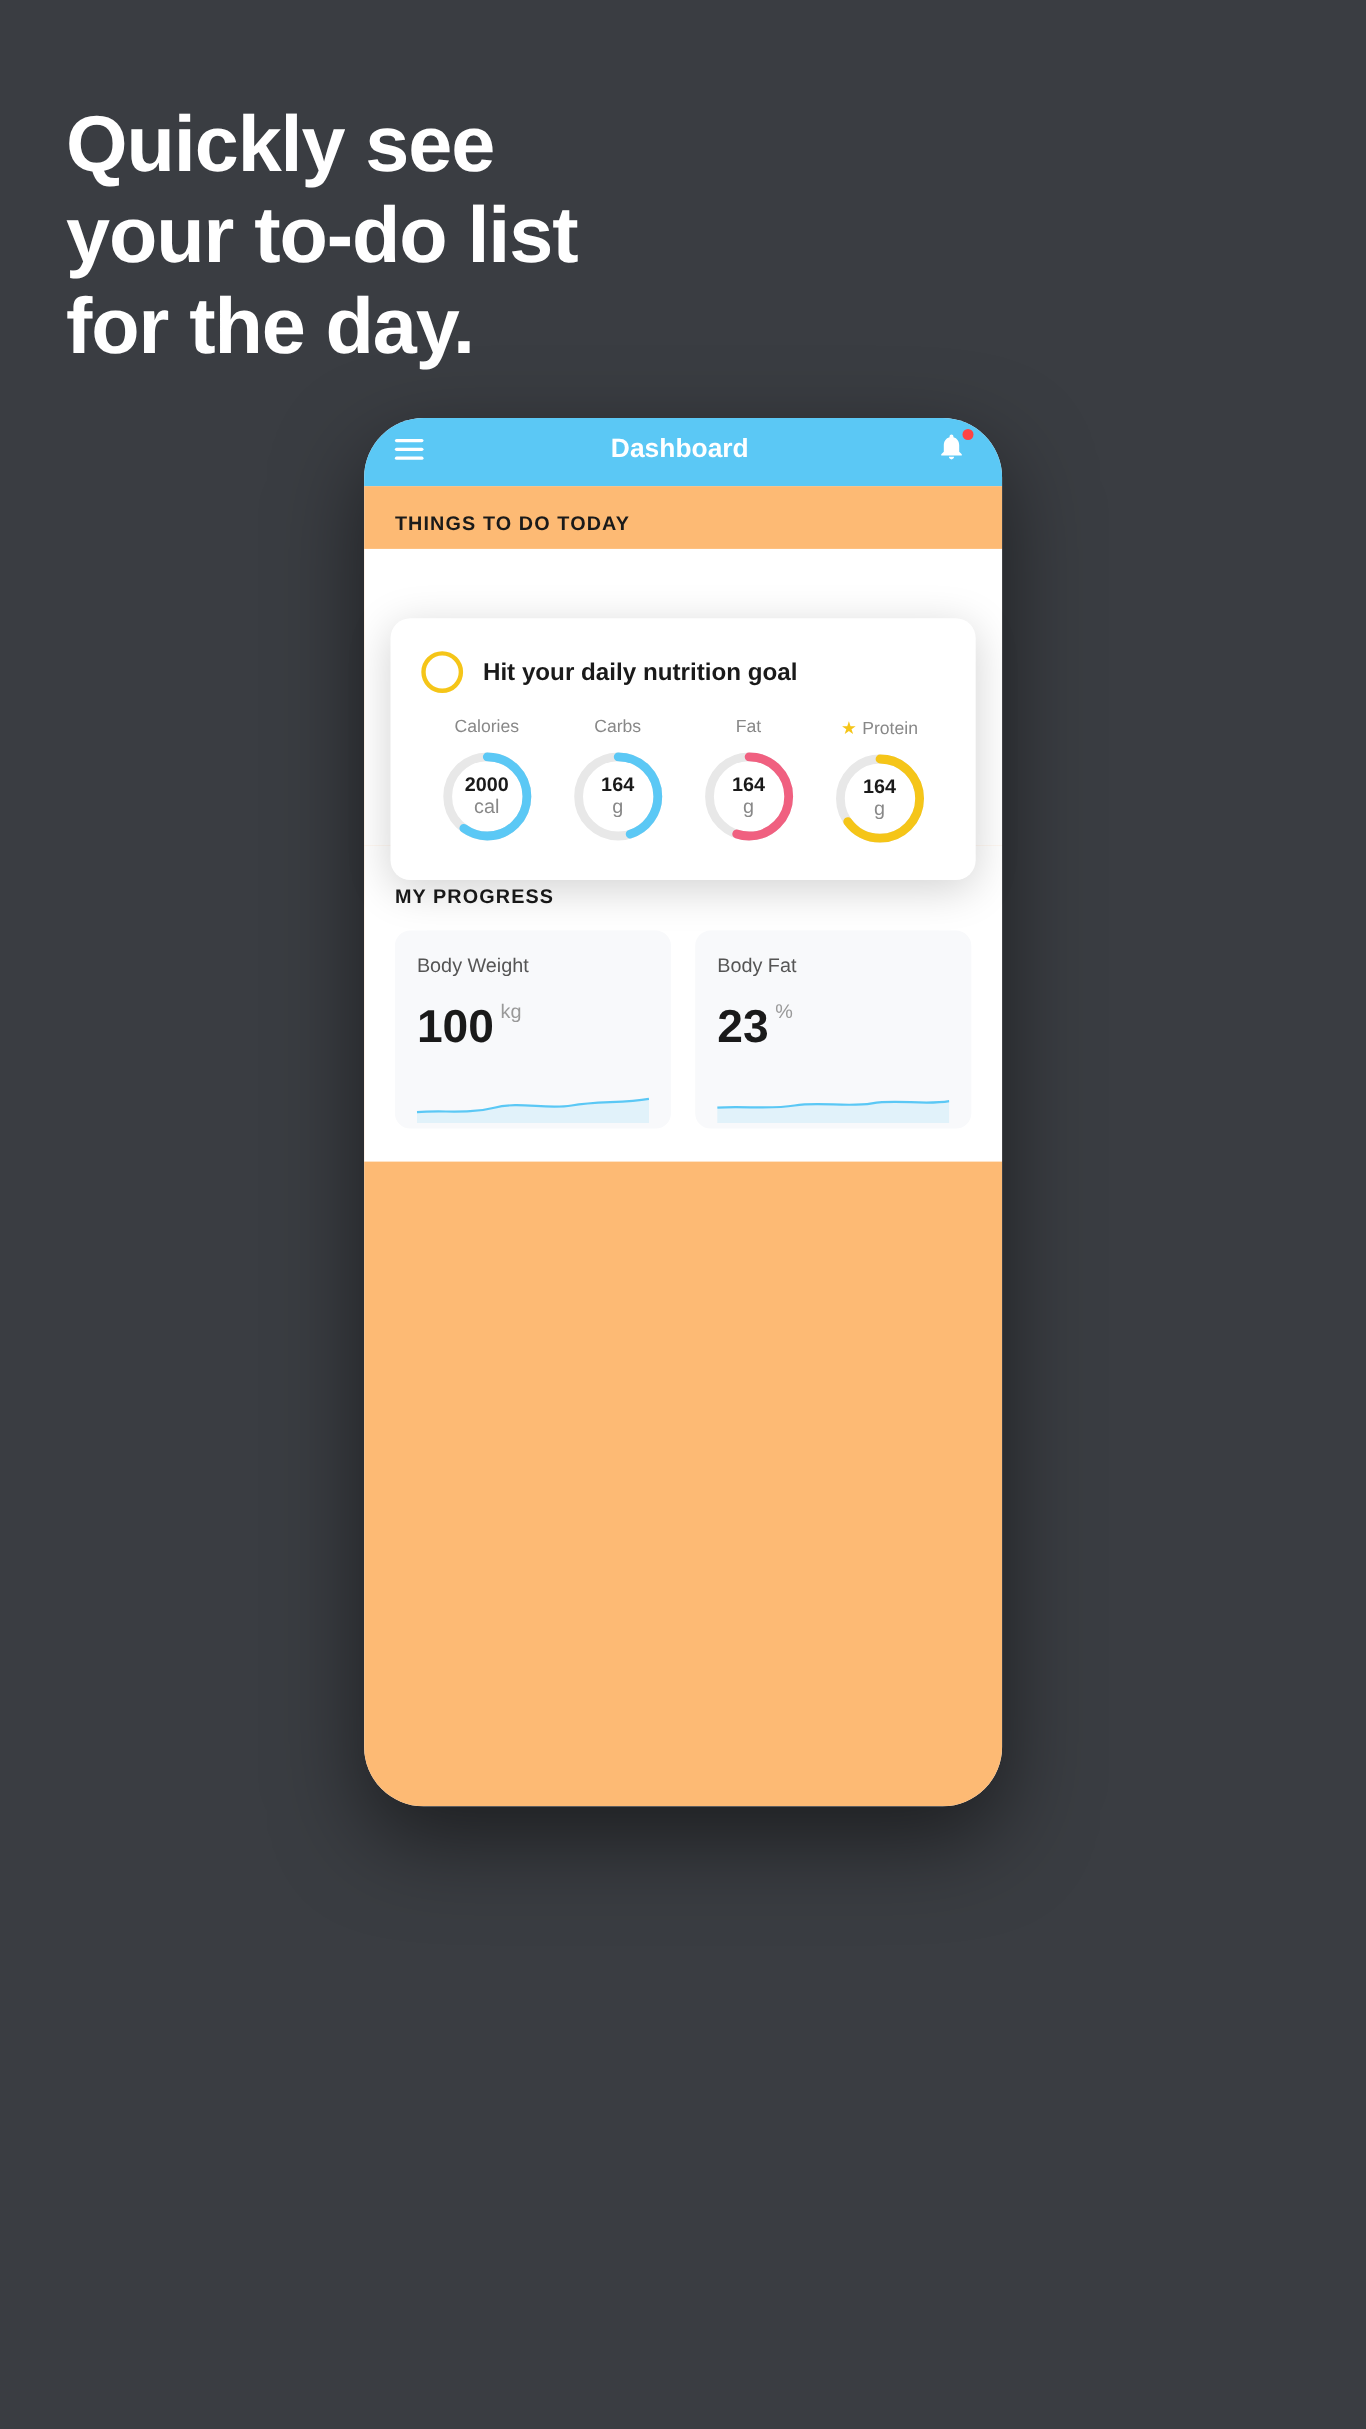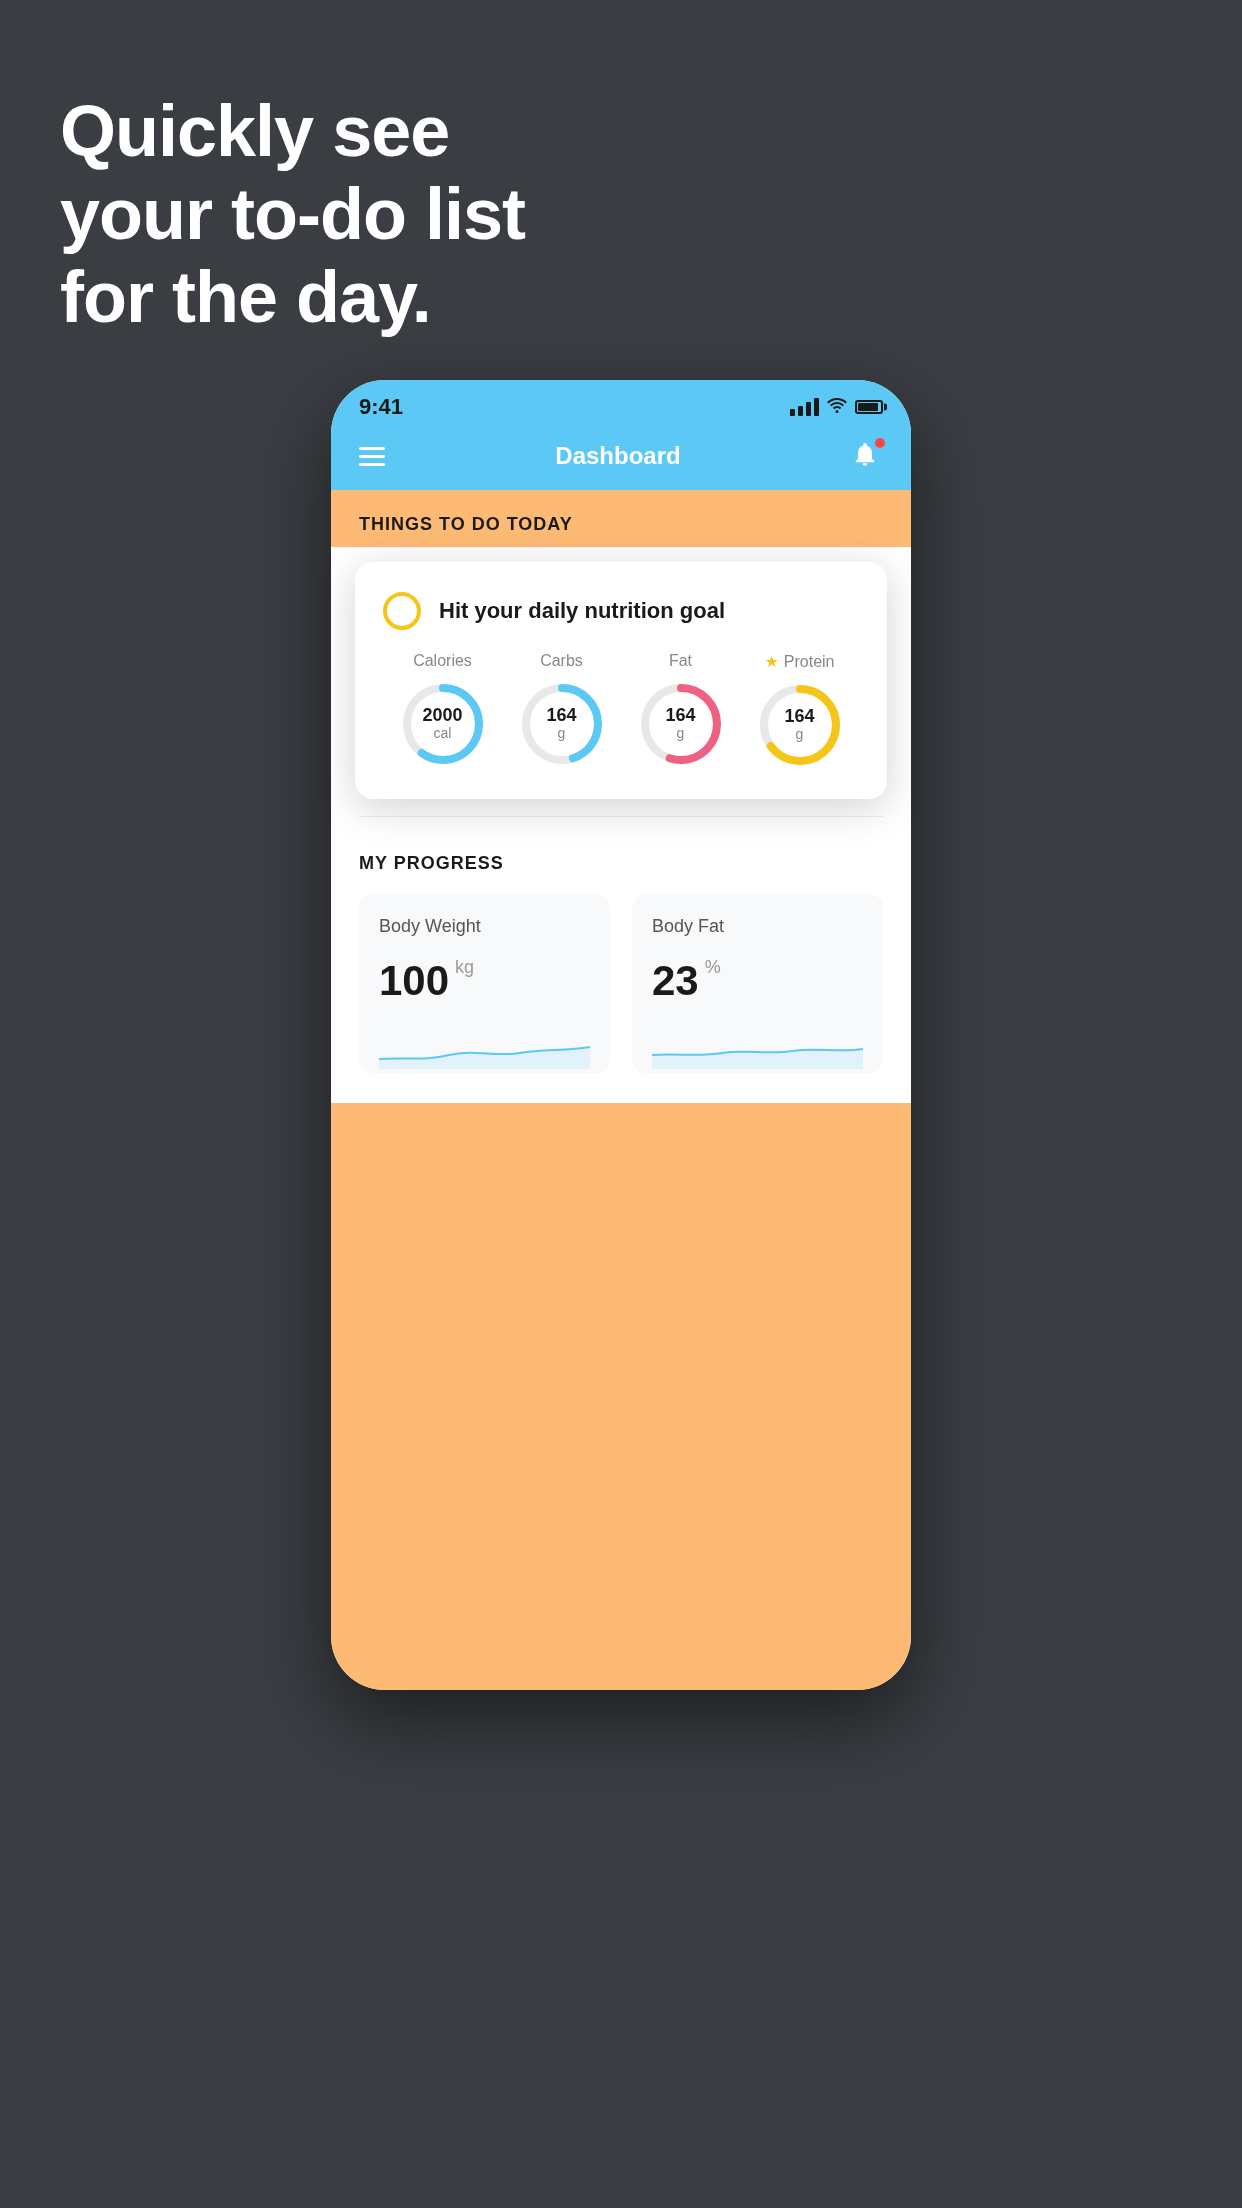--- a/index.html
+++ b/index.html
@@ -264,21 +264,21 @@
     }
 
     .donut-value {
       font-size: 18px;
       font-weight: 700;
       color: #1a1a1a;
       display: block;
     }
 
     .donut-unit {
-      font-size: 14px;
+      font-size: 18px;
       color: #888;
       display: block;
     }
 
     
     .todo-list {
       background: white;
       padding: 0 28px;
     }
 
@@ -392,39 +392,20 @@
 
 <div class="headline">
   <div>Quickly see</div>
   <div>your to-do list</div>
   <div>for the day.</div>
 </div>
 
 <div class="phone-wrapper">
   <div class="phone">
 
-    <div class="status-bar">
-      <span class="status-time">9:41</span>
-      <div class="status-icons">
-        <div class="signal-bars">
-          <span></span>
-            <span></span>
-            <span></span>
-            <span></span>
-        </div>
-        <span class="wifi-icon">
-          <svg width="20" height="16" viewBox="0 0 20 16" fill="none">
-            <path d="M10 13a1.5 1.5 0 110 3 1.5 1.5 0 010-3zm0-4a6 6 0 014.24 1.76l-1.42 1.42A4 4 0 0010 11a4 4 0 00-2.83 1.18L5.76 10.76A6 6 0 0110 9zm0-4a10 10 0 017.07 2.93L15.66 9.34A8 8 0 0010 7a8 8 0 00-5.66 2.34L2.93 7.93A10 10 0 0110 5zm0-4a14 14 0 019.9 4.1L18.49 6.51A12 12 0 0010 3a12 12 0 00-8.49 3.51L.1 5.1A14 14 0 0110 1z" fill="#1a1a1a"></path>
-          </svg>
-        </span>
-        <div class="battery-icon">
-          <div class="battery-fill"></div>
-        </div>
-      </div>
-    </div>
 
     <div class="nav-bar">
       <div class="hamburger">
         <span></span>
           <span></span>
           <span></span>
       </div>
       <span class="nav-title">Dashboard</span>
       <div class="bell-icon">
         <svg viewBox="0 0 24 24" xmlns="http://www.w3.org/2000/svg">

